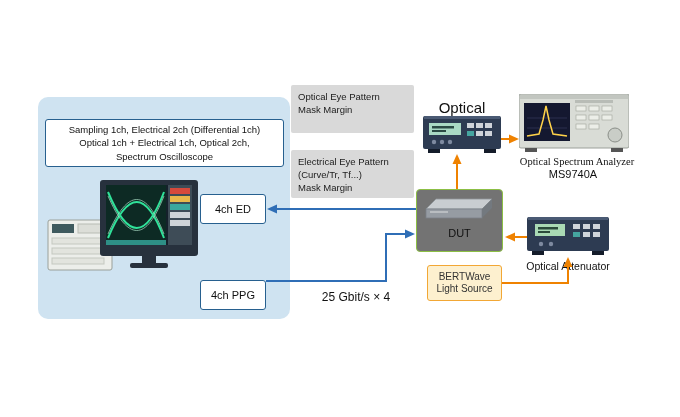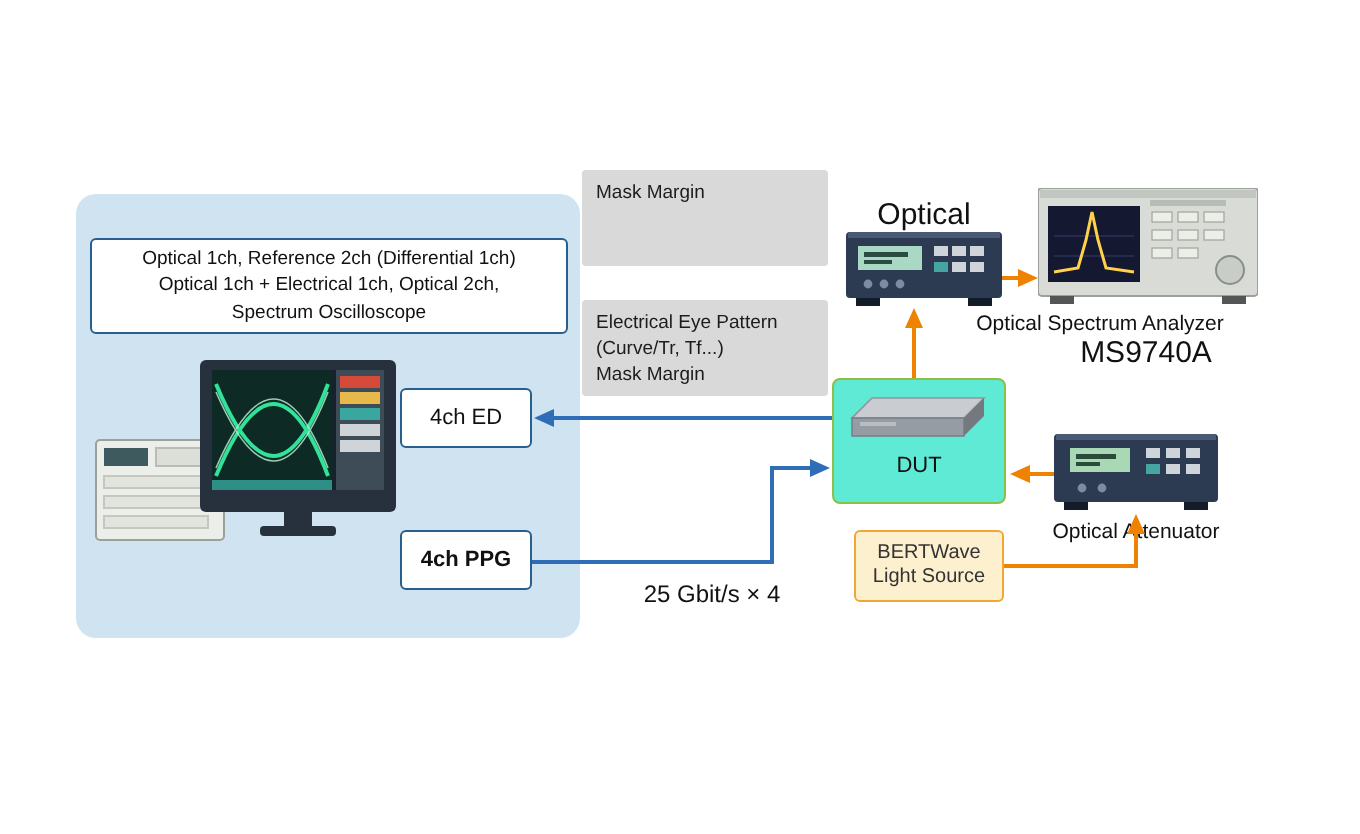--- a/index.html
+++ b/index.html
@@ -9,57 +9,57 @@
          background:#cfe3f1;border-radius:10px;}
   .capbox{position:absolute;left:45px;top:119px;width:239px;height:48px;
           background:#fff;border:1px solid #27608f;border-radius:3px;
           box-sizing:border-box;display:flex;flex-direction:column;justify-content:center;
           text-align:center;font-size:9.5px;line-height:1.42;color:#111;}
   .bluebox{position:absolute;width:66px;height:30px;background:#fff;
            border:1.5px solid #27608f;border-radius:3px;box-sizing:border-box;
            display:flex;align-items:center;justify-content:center;
            font-size:11px;color:#111;}
   .ed{left:200px;top:194px;}
-  .ppg{left:200px;top:265px;font-weight:bold;}
+  .ppg{left:200px;top:280px;}
   .note{position:absolute;background:#d9d9d9;border-radius:2px;
         font-size:9.5px;line-height:1.38;color:#1c1c1c;padding:5px 7px;box-sizing:border-box;}
   .note1{left:291px;top:85px;width:123px;height:48px;}
   .note2{left:291px;top:150px;width:123px;height:48px;}
   .note3{left:291px;top:229px;width:71px;height:33px;}
   .lbl{position:absolute;font-size:15px;color:#111;text-align:center;}
   .bertwave-lbl{left:46px;top:277px;width:160px;}
   .switch-lbl{left:419px;top:99px;width:86px;}
-  .osa-lbl1{left:485px;top:156px;width:130px;font-size:10.5px;}
-  .osa-lbl2{left:508px;top:168px;width:130px;font-size:15px;}
+  .osa-lbl1{left:512px;top:156px;width:130px;font-size:10.5px;font-family:Liberation Serif, serif;}
+  .osa-lbl2{left:508px;top:168px;width:130px;font-size:11px;}
   .att-lbl{left:503px;top:260px;width:130px;font-size:10.5px;}
   .bitrate{left:306px;top:290px;width:100px;font-size:12px;}
   .inst{position:absolute;}
   .bertwave-img{left:46px;top:180px;}
   .switch-img{left:423px;top:114px;}
   .osa-img{left:519px;top:94px;}
   .att-img{left:527px;top:217px;}
   .dutbox{position:absolute;left:416px;top:189px;width:87px;height:63px;
-          background:#5eead4;border:1.5px solid #8cbf45;border-radius:4px;box-sizing:border-box;}
+          background:#737373;border:1.5px solid #8cbf45;border-radius:4px;box-sizing:border-box;}
   .dut-module{position:absolute;left:7px;top:6px;}
   .dut-text{position:absolute;left:0;right:0;top:37px;text-align:center;font-size:11px;color:#111;}
   .rlsbox{position:absolute;left:427px;top:265px;width:75px;height:36px;
           background:#fdf0cf;border:1.5px solid #f2a735;border-radius:3px;box-sizing:border-box;
           display:flex;flex-direction:column;justify-content:center;text-align:center;
           font-size:10px;line-height:1.25;color:#333;}
   .arrows{position:absolute;left:0;top:0;pointer-events:none;}
 </style>
 </head>
 <body>
 
 <div class="canvas">
 
   <div class="panel"></div>
 
   <div class="capbox">
-    <div>Optical 1ch, Reference 2ch (Differential 1ch)</div>
+    <div>Sampling 1ch, Electrical 2ch (Differential 1ch)</div>
     <div>Optical 1ch + Electrical 1ch, Optical 2ch,</div>
     <div>Spectrum Oscilloscope</div>
   </div>
 
   <svg class="inst bertwave-img" width="160" height="96" viewBox="0 0 160 96">
     <g>
       <rect x="2" y="40" width="64" height="50" rx="2" fill="#eceeea" stroke="#9aa09a"></rect>
       <rect x="6" y="44" width="22" height="9" fill="#3e5a5e"></rect>
       <rect x="32" y="44" width="26" height="9" fill="#dcded8" stroke="#b8bcb4"></rect>
       <rect x="6" y="58" width="52" height="6" fill="#e2e4de" stroke="#c4c8c0"></rect>
@@ -91,20 +91,21 @@
   </svg>
 
   <div class="bluebox ed">
     <span>4ch ED</span>
   </div>
   <div class="bluebox ppg">
     <span>4ch PPG</span>
   </div>
 
   <div class="note note1">
+    <div>Optical Eye Pattern</div>
     <div>Mask Margin</div>
   </div>
   <div class="note note2">
     <div>Electrical Eye Pattern</div>
     <div>(Curve/Tr, Tf...)</div>
     <div>Mask Margin</div>
   </div>
 
   <div class="lbl switch-lbl">Optical Switch</div>
   <svg class="inst switch-img" width="78" height="40" viewBox="0 0 78 40">

